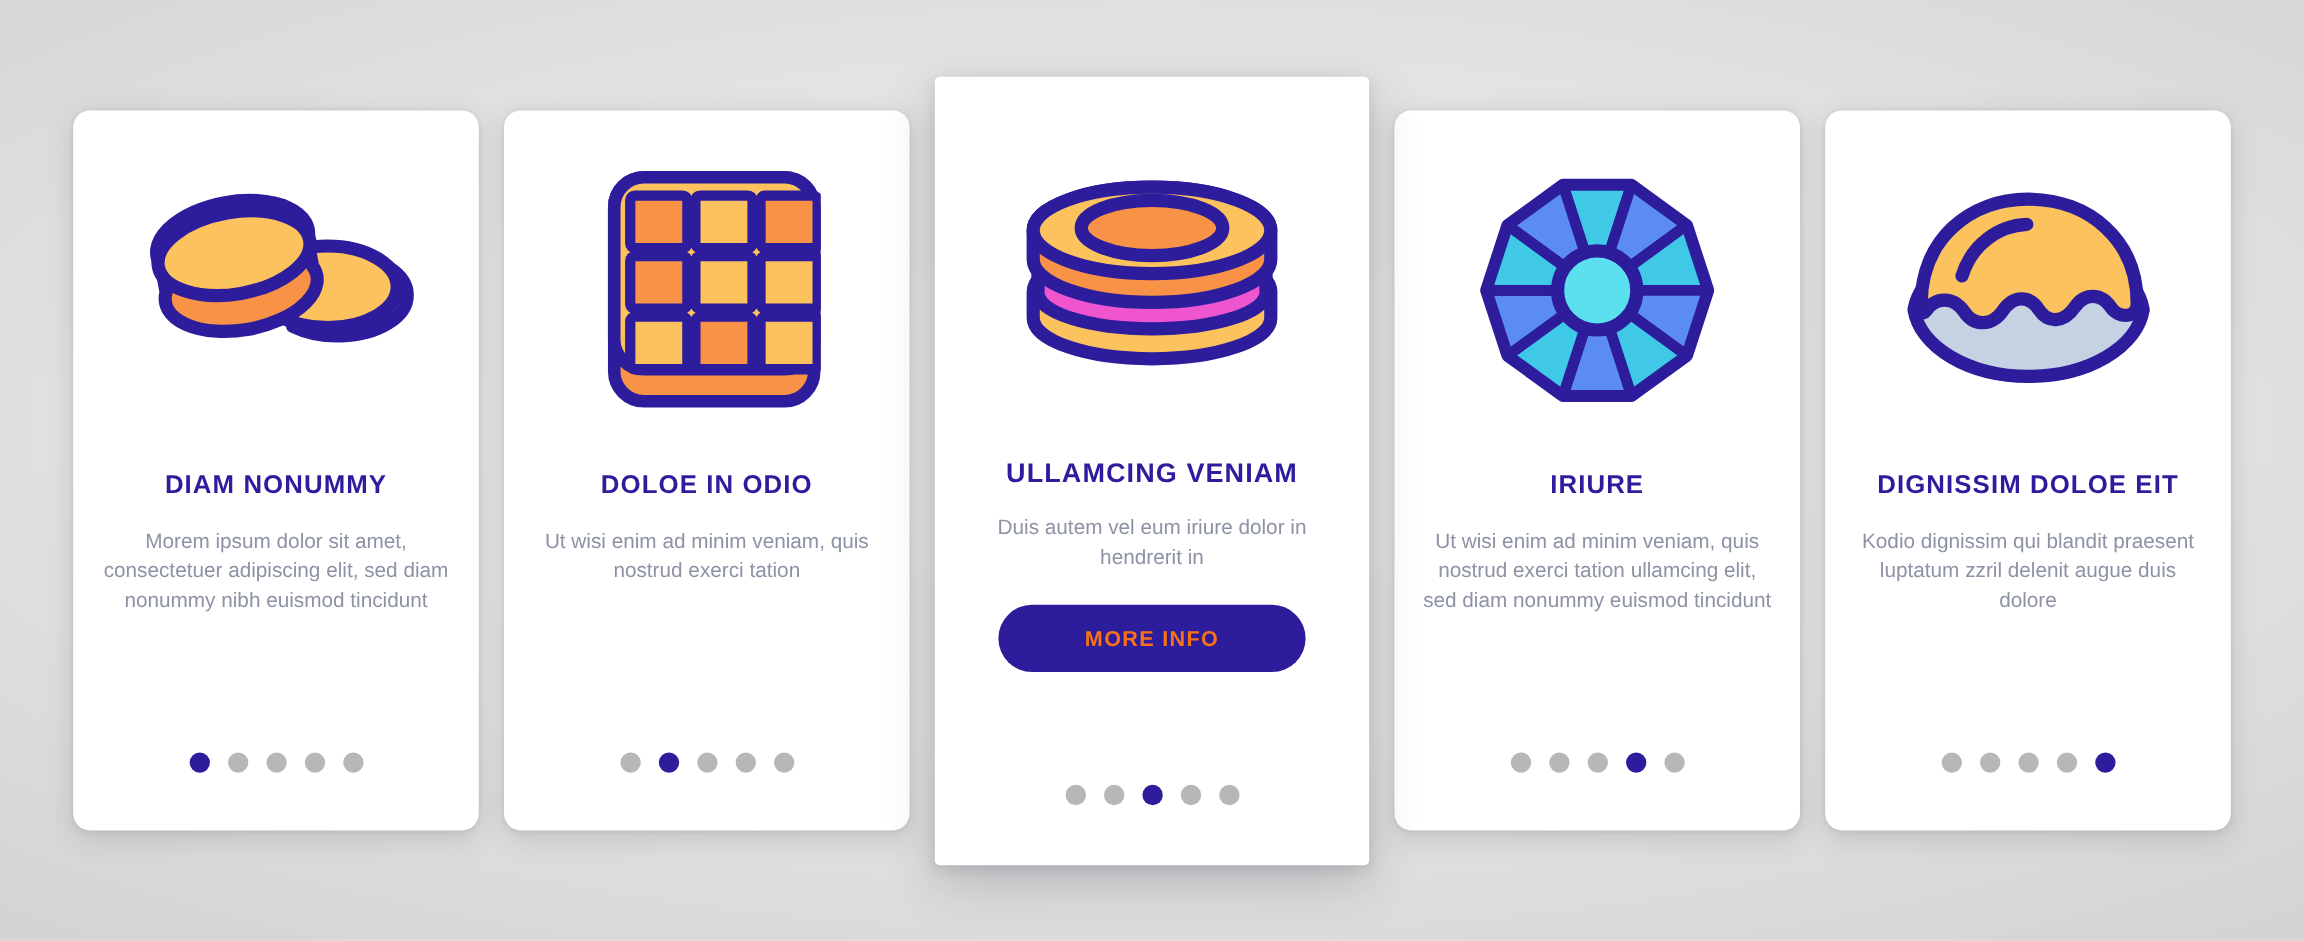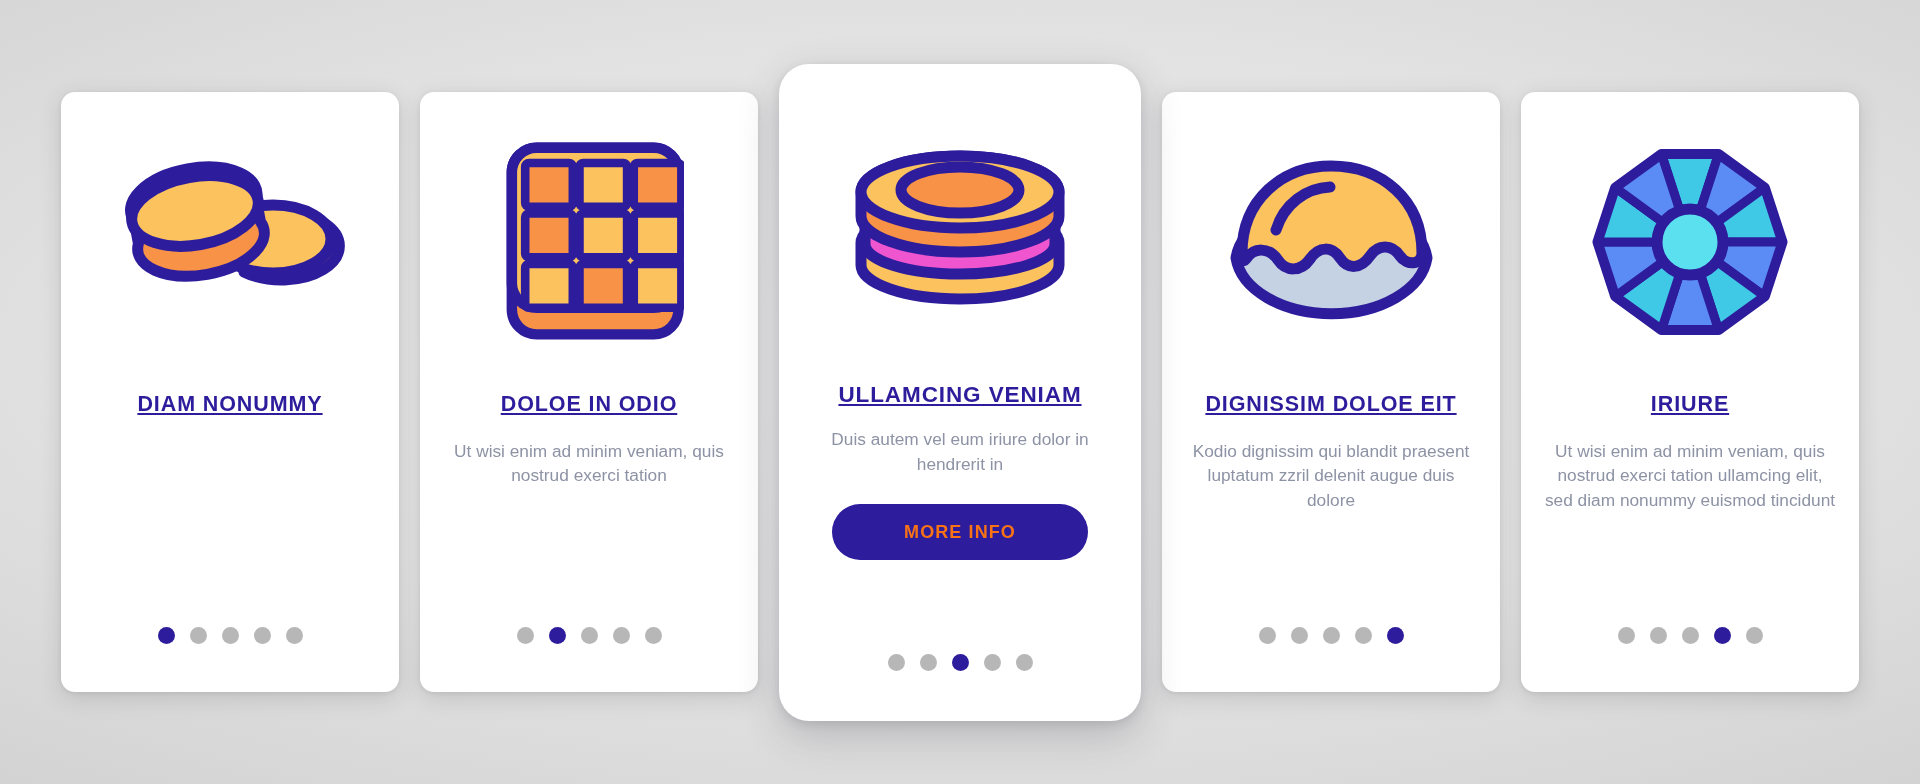--- a/index.html
+++ b/index.html
@@ -45,21 +45,21 @@
     flex-direction: column;
     align-items: center;
     box-sizing: border-box;
     padding: 0 22px;
     flex: 0 0 auto;
   }
 
   .card.featured {
     width: 362px;
     height: 657px;
-    border-radius: 30px;
+    border-radius: 4px;
     box-shadow: 0 14px 40px rgba(55,55,70,0.24), 0 3px 10px rgba(55,55,70,0.12);
     z-index: 5;
   }
 
   .icon-wrap {
     height: 300px;
     width: 100%;
     display: flex;
     align-items: center;
     justify-content: center;
@@ -75,21 +75,20 @@
 
   .card-title {
     color: #2d1d9c;
     font-size: 21.5px;
     font-weight: bold;
     letter-spacing: 0.9px;
     text-align: center;
     line-height: 1.15;
     margin: 0;
     white-space: nowrap;
-    text-decoration: underline;
   }
   .card.featured .card-title {
     font-size: 22.5px;
   }
 
   .card-body {
     color: #8d93a5;
     font-size: 17.3px;
     line-height: 1.42;
     text-align: center;
@@ -154,20 +153,21 @@
       <path d="M129 65 a58 34 0 1 1 0 52 v-22 a58 34 0 0 1 0 -30 z" fill="#F79246"></path>
       <ellipse cx="158" cy="84" rx="58" ry="34" fill="#FBC25E"></ellipse>
 
       <path d="M22 56 a64 34 -8 1 0 0 0 l3 22 a64 34 -8 1 0 0 0 z" fill="none" stroke="none"></path>
       <path d="M19.4 66.6 a64 34 -10 1 1 122 -22 l4 22 a64 34 -10 1 1 -122 22 z" fill="#F79246"></path>
       <ellipse cx="80" cy="56" rx="64" ry="34" transform="rotate(-10 80 56)" fill="#FBC25E"></ellipse>
     </g>
   </svg>
         </div>
         <h2 class="card-title">DIAM NONUMMY</h2>
+        <p class="card-body">Morem ipsum dolor sit amet, consectetuer adipiscing elit, sed diam nonummy nibh euismod tincidunt</p>
         <div class="spacer"></div>
         <div class="dots">
           <span class="dot active"></span>
           <span class="dot"></span>
           <span class="dot"></span>
           <span class="dot"></span>
           <span class="dot"></span>
         </div>
       </div>
       <div class="card">
@@ -223,47 +223,20 @@
         <div class="dots">
           <span class="dot"></span>
           <span class="dot"></span>
           <span class="dot active"></span>
           <span class="dot"></span>
           <span class="dot"></span>
         </div>
       </div>
       <div class="card">
         <div class="icon-wrap">
-  <svg width="215" height="180" viewBox="0 0 215 180">
-    <g stroke="#2D1D9C" stroke-width="11" stroke-linejoin="round" stroke-linecap="round">
-
-      <path d="M12 106 a96 62 0 0 0 191 0 a96 62 0 0 0 -191 0 z" fill="#C5D2E3"></path>
-
-      <path d="M18 101 C18 48 58 14 107 14 C158 14 198 48 198 101
-               C198 113 183 114 176 104 C168 92 154 92 146 104
-               C137 117 124 118 116 106 C108 94 95 94 86 107
-               C77 120 62 120 54 108 C45 95 30 95 22 107 C19 111 18 107 18 101 Z" fill="#FBC25E"></path>
-
-      <path d="M52 78 C60 52 82 36 106 35" fill="none" stroke="#2D1D9C" stroke-width="11"></path>
-    </g>
-  </svg>
-        </div>
-        <h2 class="card-title">DIGNISSIM DOLOE EIT</h2>
-        <p class="card-body">Kodio dignissim qui blandit praesent luptatum zzril delenit augue duis dolore</p>
-        <div class="spacer"></div>
-        <div class="dots">
-          <span class="dot"></span>
-          <span class="dot"></span>
-          <span class="dot"></span>
-          <span class="dot"></span>
-          <span class="dot active"></span>
-        </div>
-      </div>
-      <div class="card">
-        <div class="icon-wrap">
   <svg width="200" height="200" viewBox="0 0 200 200">
     <polygon points="71.6,12.5 128.4,12.5 174.4,45.9 192.0,100.0 174.4,154.1 128.4,187.5 71.6,187.5 25.6,154.1 8.0,100.0 25.6,45.9" fill="#5B8CF5" stroke="#2D1D9C" stroke-width="11" stroke-linejoin="round"></polygon>
     <path d="M71.6 12.5 L128.4 12.5 L110.2 68.6 L89.8 68.6 Z" fill="#3FC9E6" stroke="#2D1D9C" stroke-width="9" stroke-linejoin="round"></path>
             <path d="M128.4 12.5 L174.4 45.9 L126.7 80.6 L110.2 68.6 Z" fill="#5B8CF5" stroke="#2D1D9C" stroke-width="9" stroke-linejoin="round"></path>
             <path d="M174.4 45.9 L192.0 100.0 L133.0 100.0 L126.7 80.6 Z" fill="#3FC9E6" stroke="#2D1D9C" stroke-width="9" stroke-linejoin="round"></path>
             <path d="M192.0 100.0 L174.4 154.1 L126.7 119.4 L133.0 100.0 Z" fill="#5B8CF5" stroke="#2D1D9C" stroke-width="9" stroke-linejoin="round"></path>
             <path d="M174.4 154.1 L128.4 187.5 L110.2 131.4 L126.7 119.4 Z" fill="#3FC9E6" stroke="#2D1D9C" stroke-width="9" stroke-linejoin="round"></path>
             <path d="M128.4 187.5 L71.6 187.5 L89.8 131.4 L110.2 131.4 Z" fill="#5B8CF5" stroke="#2D1D9C" stroke-width="9" stroke-linejoin="round"></path>
             <path d="M71.6 187.5 L25.6 154.1 L73.3 119.4 L89.8 131.4 Z" fill="#3FC9E6" stroke="#2D1D9C" stroke-width="9" stroke-linejoin="round"></path>
             <path d="M25.6 154.1 L8.0 100.0 L67.0 100.0 L73.3 119.4 Z" fill="#5B8CF5" stroke="#2D1D9C" stroke-width="9" stroke-linejoin="round"></path>
@@ -276,14 +249,41 @@
         <p class="card-body">Ut wisi enim ad minim veniam, quis nostrud exerci tation ullamcing elit, sed diam nonummy euismod tincidunt</p>
         <div class="spacer"></div>
         <div class="dots">
           <span class="dot"></span>
           <span class="dot"></span>
           <span class="dot"></span>
           <span class="dot active"></span>
           <span class="dot"></span>
         </div>
       </div>
+      <div class="card">
+        <div class="icon-wrap">
+  <svg width="215" height="180" viewBox="0 0 215 180">
+    <g stroke="#2D1D9C" stroke-width="11" stroke-linejoin="round" stroke-linecap="round">
+
+      <path d="M12 106 a96 62 0 0 0 191 0 a96 62 0 0 0 -191 0 z" fill="#C5D2E3"></path>
+
+      <path d="M18 101 C18 48 58 14 107 14 C158 14 198 48 198 101
+               C198 113 183 114 176 104 C168 92 154 92 146 104
+               C137 117 124 118 116 106 C108 94 95 94 86 107
+               C77 120 62 120 54 108 C45 95 30 95 22 107 C19 111 18 107 18 101 Z" fill="#FBC25E"></path>
+
+      <path d="M52 78 C60 52 82 36 106 35" fill="none" stroke="#2D1D9C" stroke-width="11"></path>
+    </g>
+  </svg>
+        </div>
+        <h2 class="card-title">DIGNISSIM DOLOE EIT</h2>
+        <p class="card-body">Kodio dignissim qui blandit praesent luptatum zzril delenit augue duis dolore</p>
+        <div class="spacer"></div>
+        <div class="dots">
+          <span class="dot"></span>
+          <span class="dot"></span>
+          <span class="dot"></span>
+          <span class="dot"></span>
+          <span class="dot active"></span>
+        </div>
+      </div>
     </div>
 </div>
 
 </body></html>

